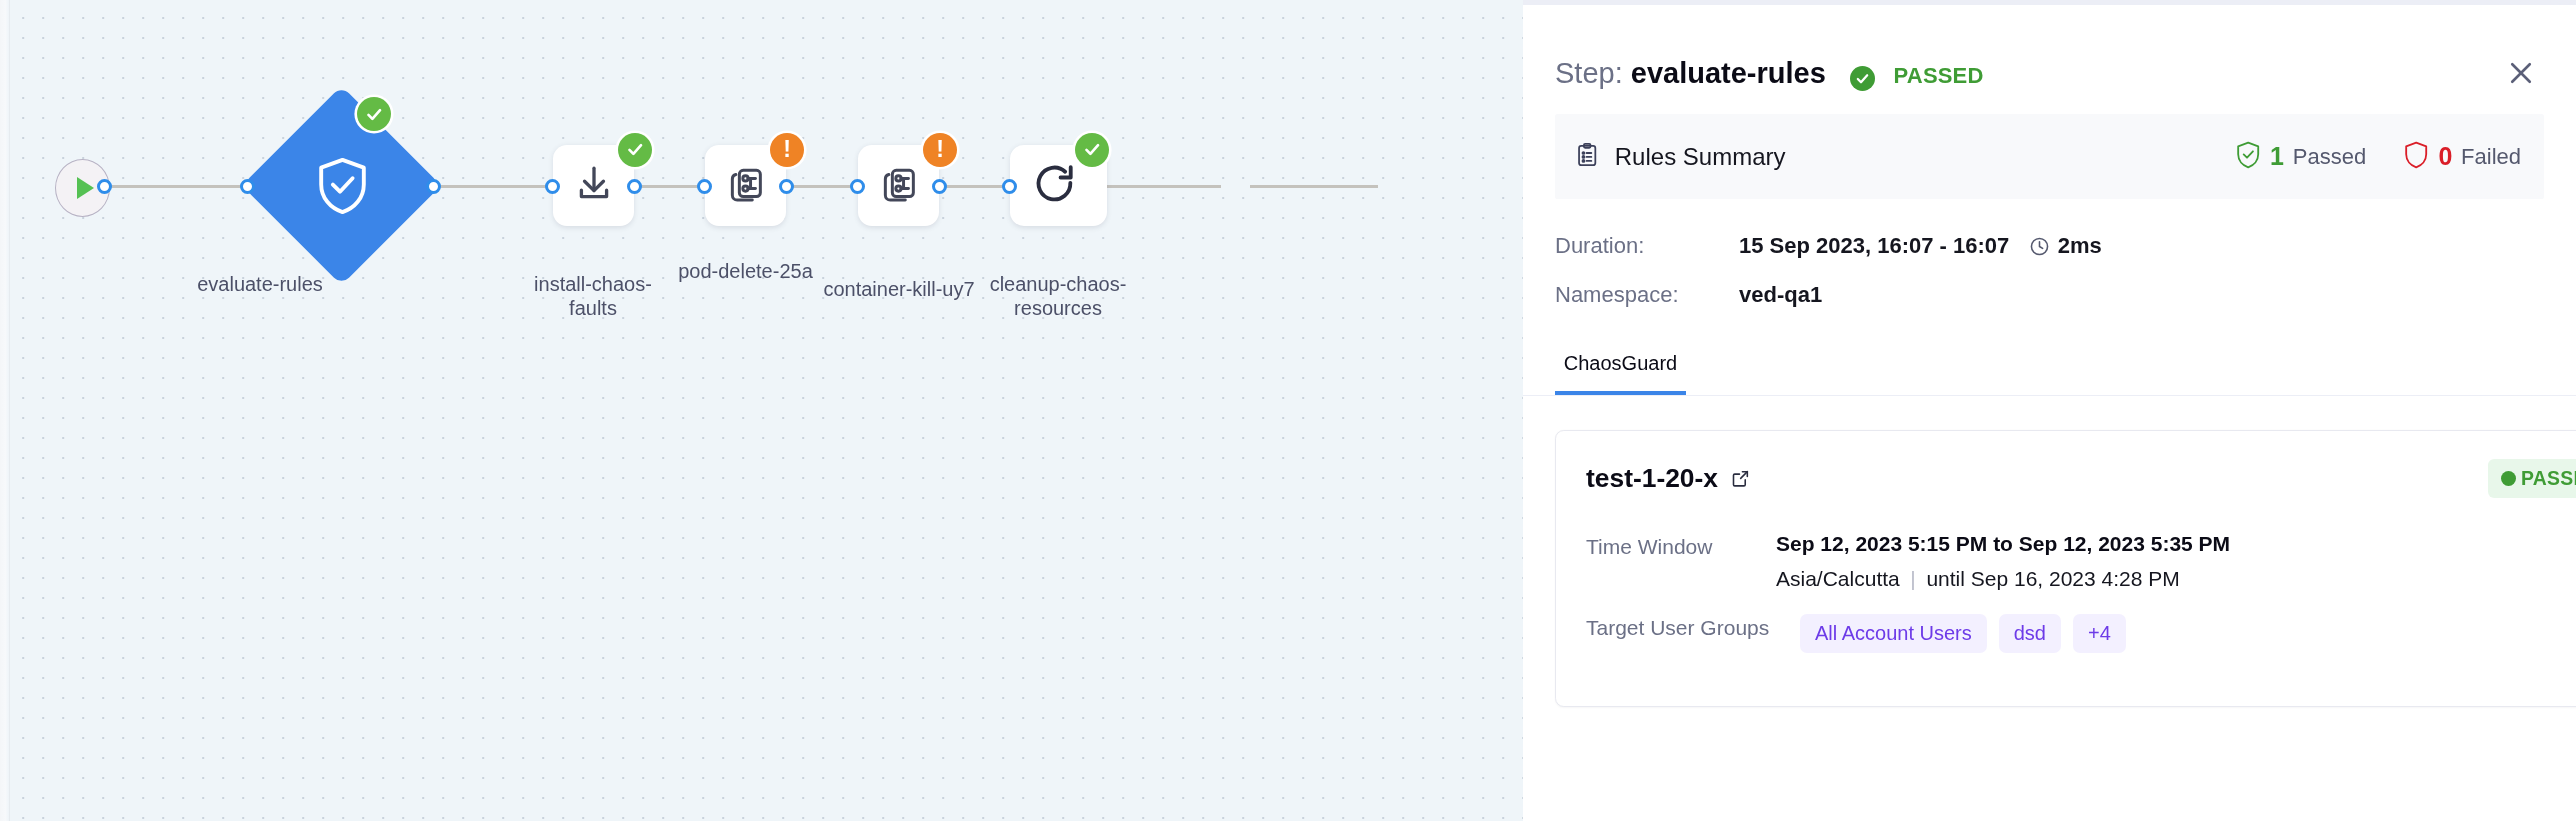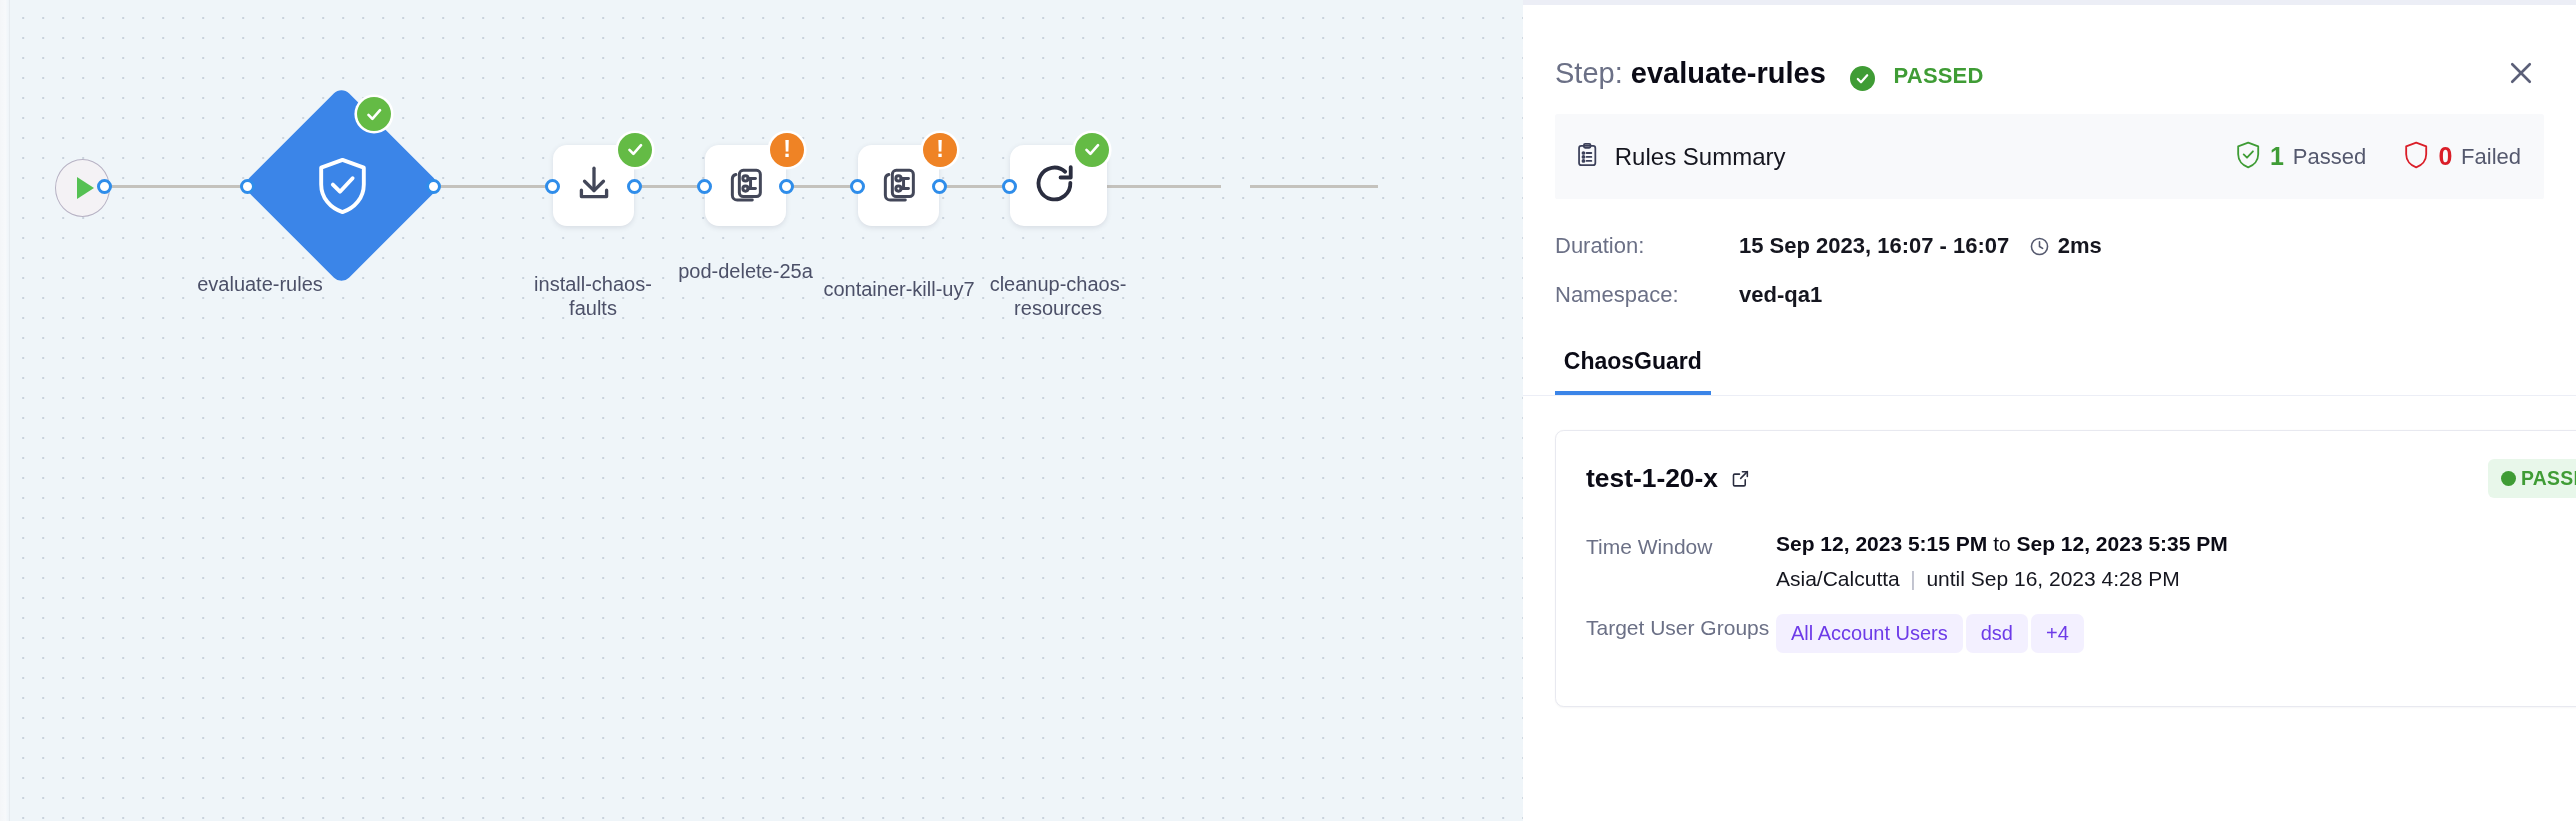--- a/index.html
+++ b/index.html
@@ -170,21 +170,21 @@
   .meta-value .light { font-weight: 700; }
 
   
   .tabs {
     margin-top: 14px;
     border-bottom: 1.8px solid #eceef6;
     padding: 0 32px;
     display: flex; align-items: flex-end; height: 65px;
   }
   .tab {
-    font-size: 23px; color: #0b0b16; font-weight: 700;
+    font-size: 20px; color: #0b0b16; font-weight: 400;
     padding: 0 8.8px 16px 8.8px;
     border-bottom: 4.4px solid transparent;
     cursor: pointer;
   }
   .tab.active { border-bottom-color: #3b85e8; }
 
   
   .card {
     margin: 34px 0 0 32px;
     width: 1093px;
@@ -204,24 +204,24 @@
     display: flex; align-items: center; gap: 5.3px;
   }
   .pill-dot { width: 15px; height: 15px; border-radius: 50%; background: #3f9c35; }
   .pill-text { font-size: 19.4px; color: #3f9c35; font-weight: 700; letter-spacing: 0.3px; }
 
   .card-rows { margin-top: 34px; }
   .card-row { display: flex; align-items: flex-start; margin-bottom: 23px; }
   .card-row-label { font-size: 21px; color: #6b7086; width: 190px; flex: none; padding-top: 2.6px; }
   .card-row-val { font-size: 21px; color: #0b0b16; }
   .tw-main { font-weight: 700; }
-  .tw-main .to { font-weight: 400; }
+  .tw-main .to { font-weight: 700; }
   .tw-sub { margin-top: 10.6px; font-size: 21px; color: #15161f; display: flex; align-items: flex-start; }
   .tw-sep { color: #b9bcc9; margin: 0 10.6px; }
-  .chips { display: flex; gap: 3px; align-items: center; }
+  .chips { display: flex; gap: 12px; align-items: center; margin-left: 24px; }
   .chip {
     background: #f3f0ff; color: #6d3be8;
     border-radius: 7px; padding: 8px 15px;
     font-size: 20px; cursor: pointer;
   }
 </style>
 </head>
 <body>
 
 <div id="root">

